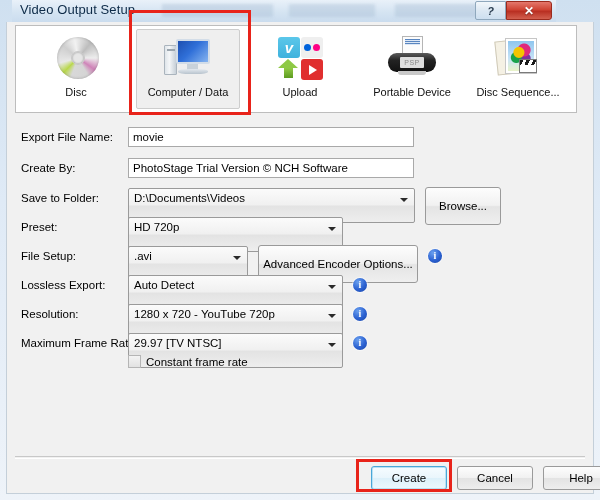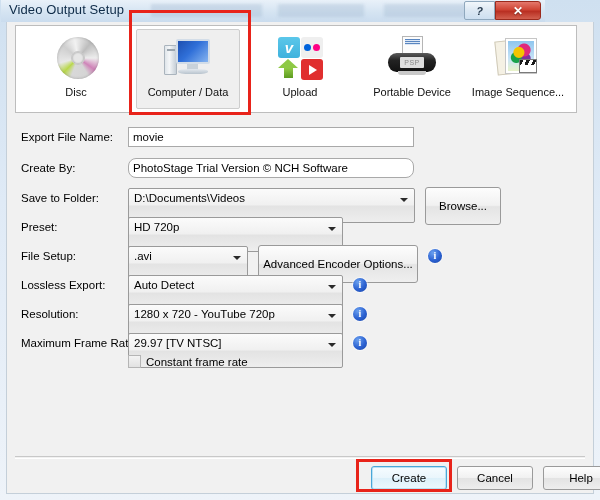--- a/index.html
+++ b/index.html
@@ -18,21 +18,21 @@
   #window {
     position: absolute;
     left: 0; top: 0;
     width: 600px; height: 500px;
     background: linear-gradient(to bottom, #cfe0f0 0%, #dfeaf6 40%, #eef3f9 100%);
     box-sizing: border-box;
   }
   
   #titlebar {
     position: absolute;
-    left: 1px; top: 0;
+    left: 12px; top: 0;
     width: 544px; height: 22px;
     background: linear-gradient(to bottom, #e9f1f9 0%, #d5e4f2 55%, #cadcee 100%);
     text-decoration: underline;
   }
   #title-text {
     position: absolute;
     left: 8px; top: 2px;
     font-size: 13px;
     color: #0d2a47;
     letter-spacing: .1px;
@@ -428,29 +428,29 @@
       </div>
 
       <div class="dest-item" style="left:450px;">
         <div class="dest-icon">
           <div class="seq-back"></div>
           <div class="seq-front">
               <div class="seq-pic"></div>
               <div class="seq-clap"></div>
             </div>
         </div>
-        <div class="dest-label">Image Sequence...</div>
+        <div class="dest-label">Disc Sequence...</div>
       </div>
     </div>
 
     <div class="lbl" style="left:14px; top:109px;">Export File Name:</div>
     <div class="txtbox" style="left:121px; top:105px; width:286px;">movie</div>
 
     <div class="lbl" style="left:14px; top:140px;">Create By:</div>
-    <div class="txtbox" style="left:121px; top:136px; width:286px;border-radius:8px;">PhotoStage Trial Version © NCH Software</div>
+    <div class="txtbox" style="left:121px; top:136px; width:286px;">PhotoStage Trial Version © NCH Software</div>
 
     <div class="lbl" style="left:14px; top:170px;">Save to Folder:</div>
     <div class="combo" style="left:121px; top:166px; width:287px;">
       <span>D:\Documents\Videos</span>
       <span class="arrow"></span>
     </div>
     <div class="btn" style="left:418px; top:165px; width:76px;">Browse...</div>
 
     <div class="lbl" style="left:14px; top:199px;">Preset:</div>
     <div class="combo" style="left:121px; top:195px; width:215px;">

